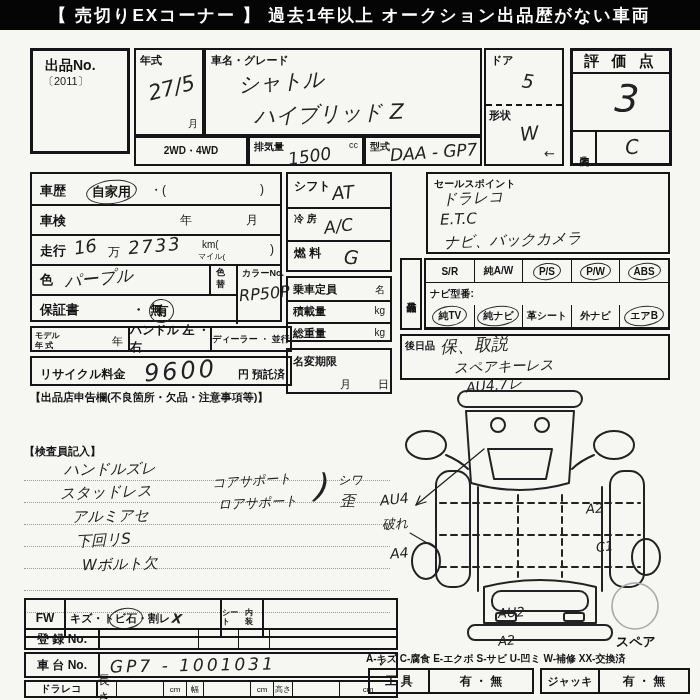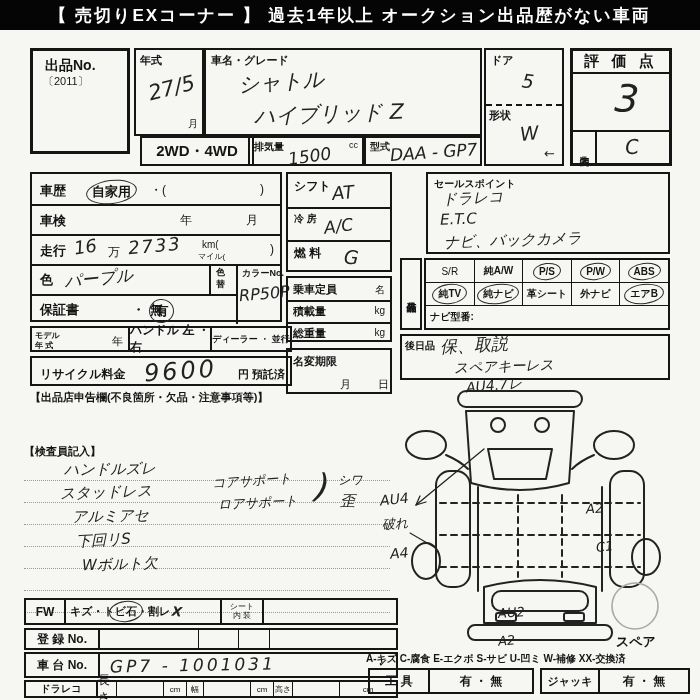--- a/index.html
+++ b/index.html
@@ -38,21 +38,21 @@
   <span class="t hw" style="left:12px;top:26px;font-size:21px;transform:rotate(-14deg)">27/5</span>
   <span class="t" style="right:4px;bottom:3px;font-size:10px">月</span>
 </div>
 
 <div class="b" style="left:204px;top:48px;width:278px;height:88px">
   <span class="t lbl" style="left:5px;top:3px;font-size:11px">車名・グレード</span>
   <span class="t hw" style="left:32px;top:18px;font-size:21px;transform:rotate(-4deg)">シャトル</span>
   <span class="t hw" style="left:48px;top:50px;font-size:21px;transform:rotate(-2deg)">ハイブリッド Z</span>
 </div>
 
-<div class="b cell" style="left:140px;top:136px;width:114px;height:30px;font-size:15px;font-weight:700">
+<div class="b cell" style="left:134px;top:136px;width:114px;height:30px;font-size:10px;font-weight:700">
   <span>2WD・4WD</span>
 </div>
 <div class="b" style="left:248px;top:136px;width:116px;height:30px">
   <span class="t lbl" style="left:4px;top:2px;font-size:10px">排気量</span>
   <span class="t" style="right:4px;top:2px;font-size:9px">cc</span>
   <span class="t hw" style="left:38px;top:8px;font-size:17px;transform:rotate(-8deg)">1500</span>
 </div>
 <div class="b" style="left:364px;top:136px;width:118px;height:30px">
   <span class="t lbl" style="left:4px;top:2px;font-size:10px">型式</span>
   <span class="t hw" style="left:24px;top:4px;font-size:17px;transform:rotate(-4deg)">DAA - GP7</span>
@@ -151,55 +151,55 @@
   <span class="t hw" style="left:14px;top:15px;font-size:15px;transform:rotate(-3deg)">ドラレコ</span>
   <span class="t hw" style="left:12px;top:36px;font-size:15px;transform:rotate(-2deg)">E.T.C</span>
   <span class="t hw" style="left:16px;top:57px;font-size:15px;transform:rotate(-2deg)">ナビ、バックカメラ</span>
 </div>
 
 <div class="b cell vtxt" style="left:400px;top:258px;width:22px;height:72px;font-size:10px;font-weight:700">
   <span>装備品</span>
 </div>
 <div class="b" style="left:424px;top:258px;width:246px;height:72px;display:flex;flex-direction:column">
   <div style="display:flex;flex:1;border-bottom:1.5px solid #151515">
-    <div class="cell" style="flex:1;border-right:1.5px solid #151515;font-size:10px;font-weight:400">
+    <div class="cell" style="flex:1;border-right:1.5px solid #151515;font-size:10px;font-weight:700">
         <span>S/R</span>
       </div>
     <div class="cell" style="flex:1;border-right:1.5px solid #151515;font-size:10px;font-weight:700">
         <span>純A/W</span>
       </div>
     <div class="cell" style="flex:1;border-right:1.5px solid #151515;font-size:10px;font-weight:700">
         <span class="circ">P/S</span>
       </div>
     <div class="cell" style="flex:1;border-right:1.5px solid #151515;font-size:10px;font-weight:700">
         <span class="circ">P/W</span>
       </div>
     <div class="cell" style="flex:1;font-size:10px;font-weight:700">
         <span class="circ">ABS</span>
       </div>
   </div>
+  <div style="flex:1;display:flex;align-items:center;padding-left:4px;font-size:10px;font-weight:700">
+    <span>ナビ型番:</span>
+  </div>
   <div style="display:flex;flex:1;border-bottom:1.5px solid #151515">
     <div class="cell" style="flex:1;border-right:1.5px solid #151515;font-size:10px;font-weight:700">
         <span class="circ">純TV</span>
       </div>
     <div class="cell" style="flex:1;border-right:1.5px solid #151515;font-size:10px;font-weight:700">
         <span class="circ">純ナビ</span>
       </div>
     <div class="cell" style="flex:1;border-right:1.5px solid #151515;font-size:10px;font-weight:700">
         <span>革シート</span>
       </div>
     <div class="cell" style="flex:1;border-right:1.5px solid #151515;font-size:10px;font-weight:700">
         <span>外ナビ</span>
       </div>
     <div class="cell" style="flex:1;font-size:10px;font-weight:700">
         <span class="circ">エアB</span>
       </div>
-  </div>
-  <div style="flex:1;display:flex;align-items:center;padding-left:4px;font-size:10px;font-weight:700">
-    <span>ナビ型番:</span>
   </div>
 </div>
 
 <div class="b" style="left:400px;top:334px;width:270px;height:46px">
   <span class="t lbl" style="left:3px;top:3px;font-size:10px">後日品</span>
   <span class="t hw" style="left:38px;top:-2px;font-size:17px;transform:rotate(-3deg)">保、取説</span>
   <span class="t hw" style="left:52px;top:22px;font-size:14px;transform:rotate(-2deg)">スペアキーレス</span>
 </div>
 
 <div class="b" style="left:30px;top:326px;width:262px;height:26px;display:flex">
@@ -283,31 +283,31 @@
   <span class="t hw" style="left:0px;top:106px;font-size:14px;transform:rotate(-6deg)">AU4</span>
   <span class="t hw" style="left:2px;top:130px;font-size:13px;transform:rotate(-4deg)">破れ</span>
   <span class="t hw" style="left:10px;top:160px;font-size:14px;transform:rotate(-5deg)">A4</span>
   <span class="t hw" style="left:206px;top:116px;font-size:13px;transform:rotate(-4deg)">A2</span>
   <span class="t hw" style="left:216px;top:154px;font-size:13px;transform:rotate(-6deg)">C1</span>
   <span class="t hw" style="left:118px;top:220px;font-size:13px;transform:rotate(-4deg)">AU2</span>
   <span class="t hw" style="left:118px;top:248px;font-size:13px;transform:rotate(-5deg)">A2</span>
   <span class="t lbl" style="left:236px;top:248px;font-size:13px">スペア</span>
 </div>
 
-<div class="b" style="left:24px;top:598px;width:374px;height:27px;display:flex">
+<div class="b" style="left:24px;top:598px;width:374px;height:40px;display:flex">
   <div class="cell" style="width:38px;border-right:2px solid #151515;font-size:12px;font-weight:700">
     <span>FW</span>
   </div>
   <div style="width:150px;border-right:2px solid #151515;display:flex;align-items:center;padding-left:4px;font-size:11px;font-weight:700;white-space:nowrap">
     <span>キズ・ト</span>
       <span class="circ">ビ石</span>
       <span>・割レ</span>
     <span class="hw" style="font-size:13px;margin-left:2px;transform:rotate(6deg)">X</span>
   </div>
-  <div style="width:40px;border-right:2px solid #151515;display:flex;flex-direction:column;align-items:center;justify-content:center;font-size:8px;font-weight:400;line-height:1.1">
+  <div style="width:40px;border-right:2px solid #151515;display:flex;flex-direction:row;align-items:center;justify-content:center;font-size:8px;font-weight:700;line-height:1.1">
     <span>シート</span>
       <span>内 装</span>
   </div>
 </div>
 
 <div class="b" style="left:24px;top:628px;width:374px;height:22px">
   <div class="cell" style="position:absolute;left:0;top:0;bottom:0;width:72px;border-right:2px solid #151515;font-size:12px;font-weight:700">
     <span>登 録 No.</span>
   </div>
   <div style="position:absolute;left:172px;top:0;bottom:0;border-left:1.5px solid #151515"></div>

